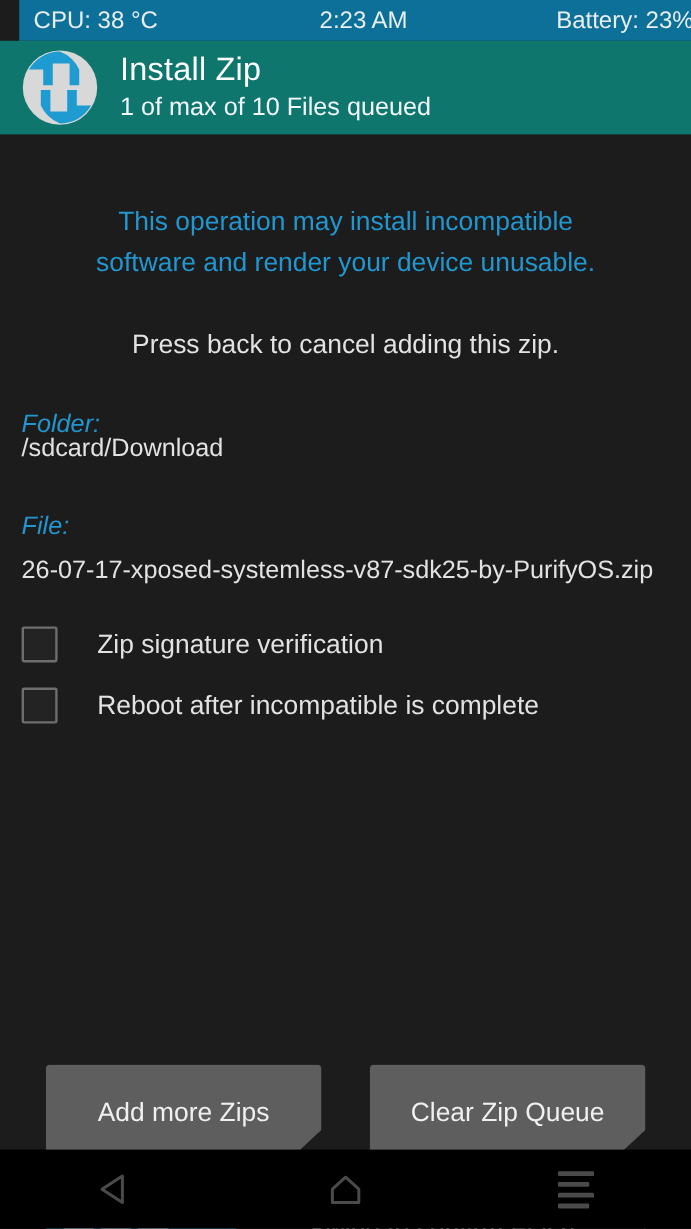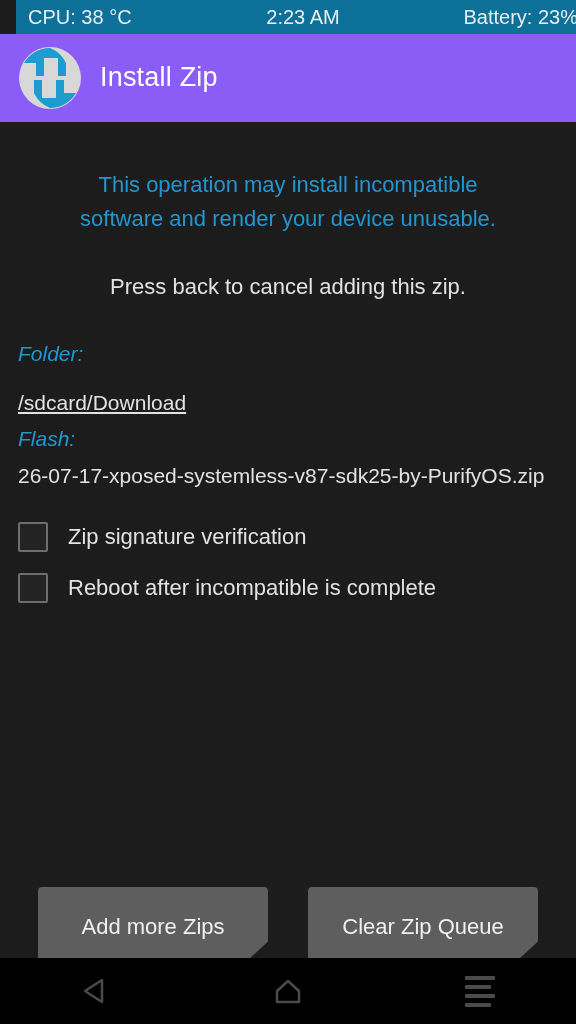--- a/index.html
+++ b/index.html
@@ -35,22 +35,22 @@
   .sb-cell { flex: 1 1 0; }
   .sb-left   { text-align: left;   padding-left: 12px; }
   .sb-center { text-align: center; }
   .sb-right  { text-align: right;  padding-right: 14px; }
 
   
   #header {
     position: absolute;
     left: 0; top: 34px;
     width: 576px;
-    height: 88px;
-    background: #8b5cf6;
+    height: 78px;
+    background: #0f766e;
     display: flex;
     align-items: center;
   }
   #twrp-logo {
     width: 64px; height: 64px;
     margin-left: 18px;
     flex: 0 0 auto;
   }
   #header-text {
     margin-left: 18px;
@@ -100,29 +100,30 @@
     font-style: italic;
   }
   .field-value {
     position: absolute;
     left: 18px;
     color: #e2e2e2;
     font-size: 21px;
     white-space: nowrap;
   }
   #folder-label { top: 206px; }
-  #folder-value { top: 255px; text-decoration: underline; }
+  #folder-value { top: 226px; }
   #file-label   { top: 291px; }
   #file-value   { top: 328px; }
 
   .checkrow {
     position: absolute;
     left: 18px;
     display: flex;
     align-items: center;
+    gap: 13px;
   }
   #checkrow-0 { top: 386px; }
   #checkrow-1 { top: 437px; }
   .checkbox {
     width: 26px; height: 26px;
     border: 2px solid #6e6e6e;
     background: #232323;
     border-radius: 2px;
     flex: 0 0 auto;
   }
@@ -237,36 +238,37 @@
   </div>
 
   <div id="header">
     <svg id="twrp-logo" viewBox="0 0 64 64">
       <circle cx="32" cy="32" r="31" fill="#d8d8d8"></circle>
       <path d="M32 2 A30 30 0 0 0 6 17 L18 17 L18 30 L26 30 L26 12 L40 12 L40 30 L48 30 L48 17 A30 30 0 0 0 32 2 Z" fill="#1e9bd1"></path>
       <path d="M32 62 A30 30 0 0 0 58 47 L46 47 L46 34 L38 34 L38 52 L24 52 L24 34 L16 34 L16 47 A30 30 0 0 0 32 62 Z" fill="#1e9bd1"></path>
     </svg>
     <div id="header-text">
       <div id="header-title">Install Zip</div>
+      <div id="header-sub">1 of max of 10 Files queued</div>
     </div>
   </div>
 
   <div id="content">
 
     <div class="warning">
       <div>This operation may install incompatible</div>
       <div>software and render your device unusable.</div>
     </div>
 
     <div class="press-back">Press back to cancel adding this zip.</div>
 
     <div class="field-label" id="folder-label">Folder:</div>
     <div class="field-value" id="folder-value">/sdcard/Download</div>
 
-    <div class="field-label" id="file-label">Flash:</div>
+    <div class="field-label" id="file-label">File:</div>
     <div class="field-value" id="file-value">26-07-17-xposed-systemless-v87-sdk25-by-PurifyOS.zip</div>
 
     <div class="checkrow" id="checkrow-0">
       <span class="checkbox"></span>
       <span class="checklabel">Zip signature verification</span>
     </div>
 
     <div class="checkrow" id="checkrow-1">
       <span class="checkbox"></span>
       <span class="checklabel">Reboot after incompatible is complete</span>

